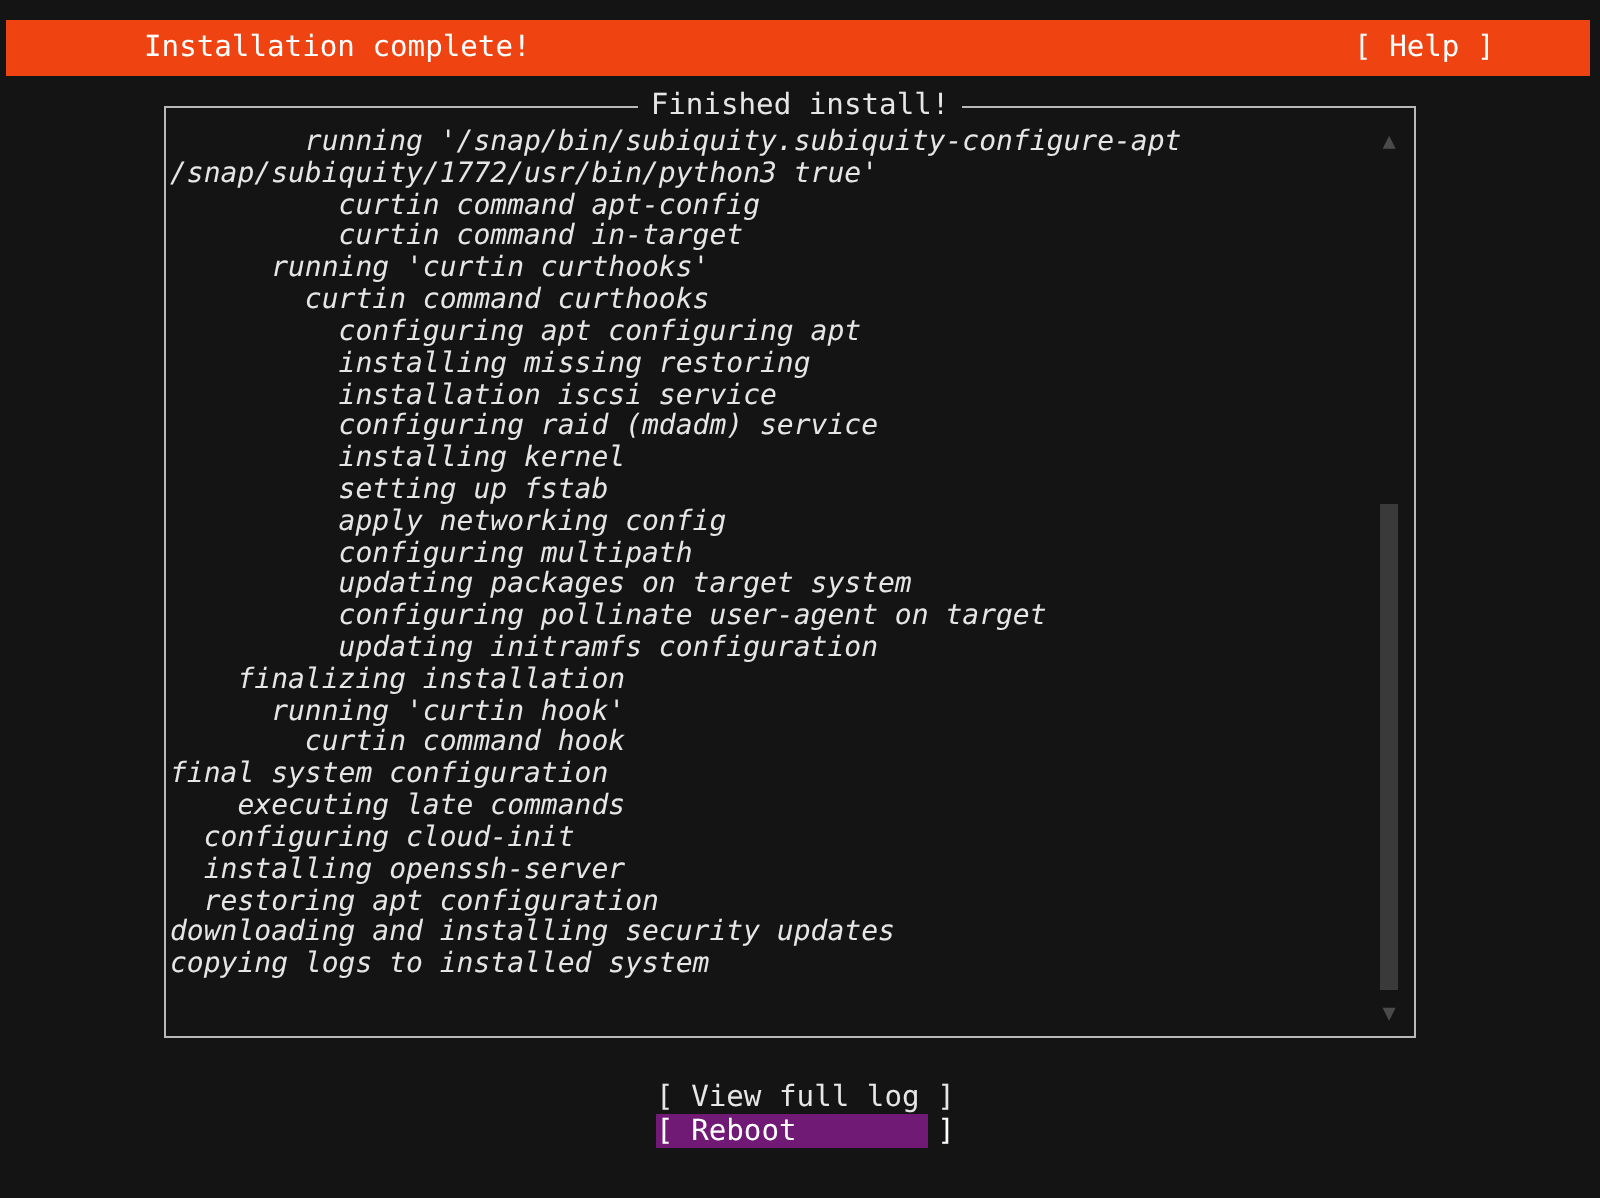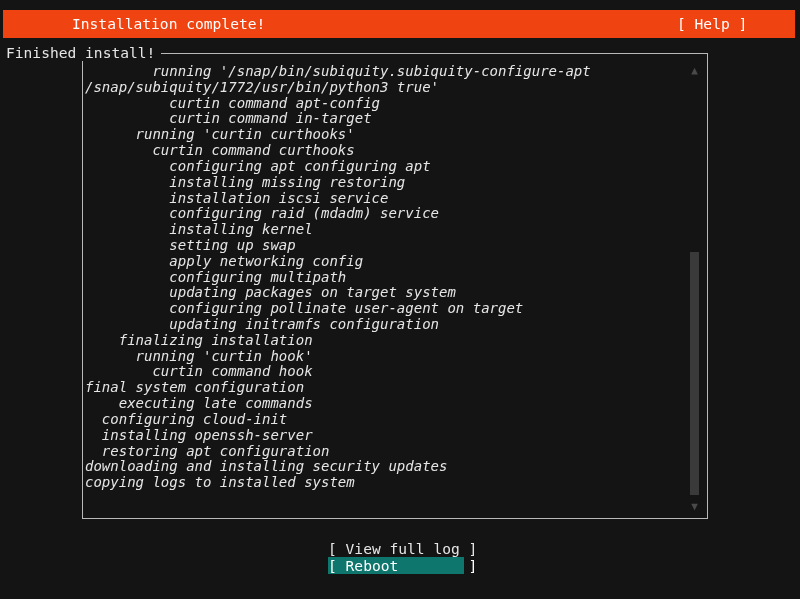--- a/index.html
+++ b/index.html
@@ -63,20 +63,21 @@
     height: 466px;
     box-sizing: border-box;
     border: 1px solid #b9b9b9;
     background: #141414;
   }
   #frame-title {
     position: absolute;
     left: 0;
     top: 46px;
     width: 800px;
+    text-align: center;
     font-size: 14.6px;
     line-height: 14px;
     color: #e6e6e6;
     white-space: pre;
     background: transparent;
   }
   #frame-title span {
     background: #141414;
     padding: 0 6px;
   }
@@ -171,21 +172,21 @@
       <div class="log-line">/snap/subiquity/1772/usr/bin/python3 true'</div>
       <div class="log-line">          curtin command apt-config</div>
       <div class="log-line">          curtin command in-target</div>
       <div class="log-line">      running 'curtin curthooks'</div>
       <div class="log-line">        curtin command curthooks</div>
       <div class="log-line">          configuring apt configuring apt</div>
       <div class="log-line">          installing missing restoring</div>
       <div class="log-line">          installation iscsi service</div>
       <div class="log-line">          configuring raid (mdadm) service</div>
       <div class="log-line">          installing kernel</div>
-      <div class="log-line">          setting up swap</div>
+      <div class="log-line">          setting up fstab</div>
       <div class="log-line">          apply networking config</div>
       <div class="log-line">          configuring multipath</div>
       <div class="log-line">          updating packages on target system</div>
       <div class="log-line">          configuring pollinate user-agent on target</div>
       <div class="log-line">          updating initramfs configuration</div>
       <div class="log-line">    finalizing installation</div>
       <div class="log-line">      running 'curtin hook'</div>
       <div class="log-line">        curtin command hook</div>
       <div class="log-line">final system configuration</div>
       <div class="log-line">    executing late commands</div>
@@ -197,16 +198,16 @@
     </div>
 
   <div id="scrollbar">
     <div id="sb-up" class="sb-arrow">▲</div>
     <div id="sb-thumb"></div>
     <div id="sb-down" class="sb-arrow">▼</div>
   </div>
 
   <div id="buttons">
       <div class="tui-button">[ View full log ]</div>
-      <div class="tui-button selected" style="background: #0f766e;">[ Reboot        ]</div>
+      <div class="tui-button selected" style="background: #701a75;">[ Reboot        ]</div>
     </div>
 
 </div>
 
 </body></html>

